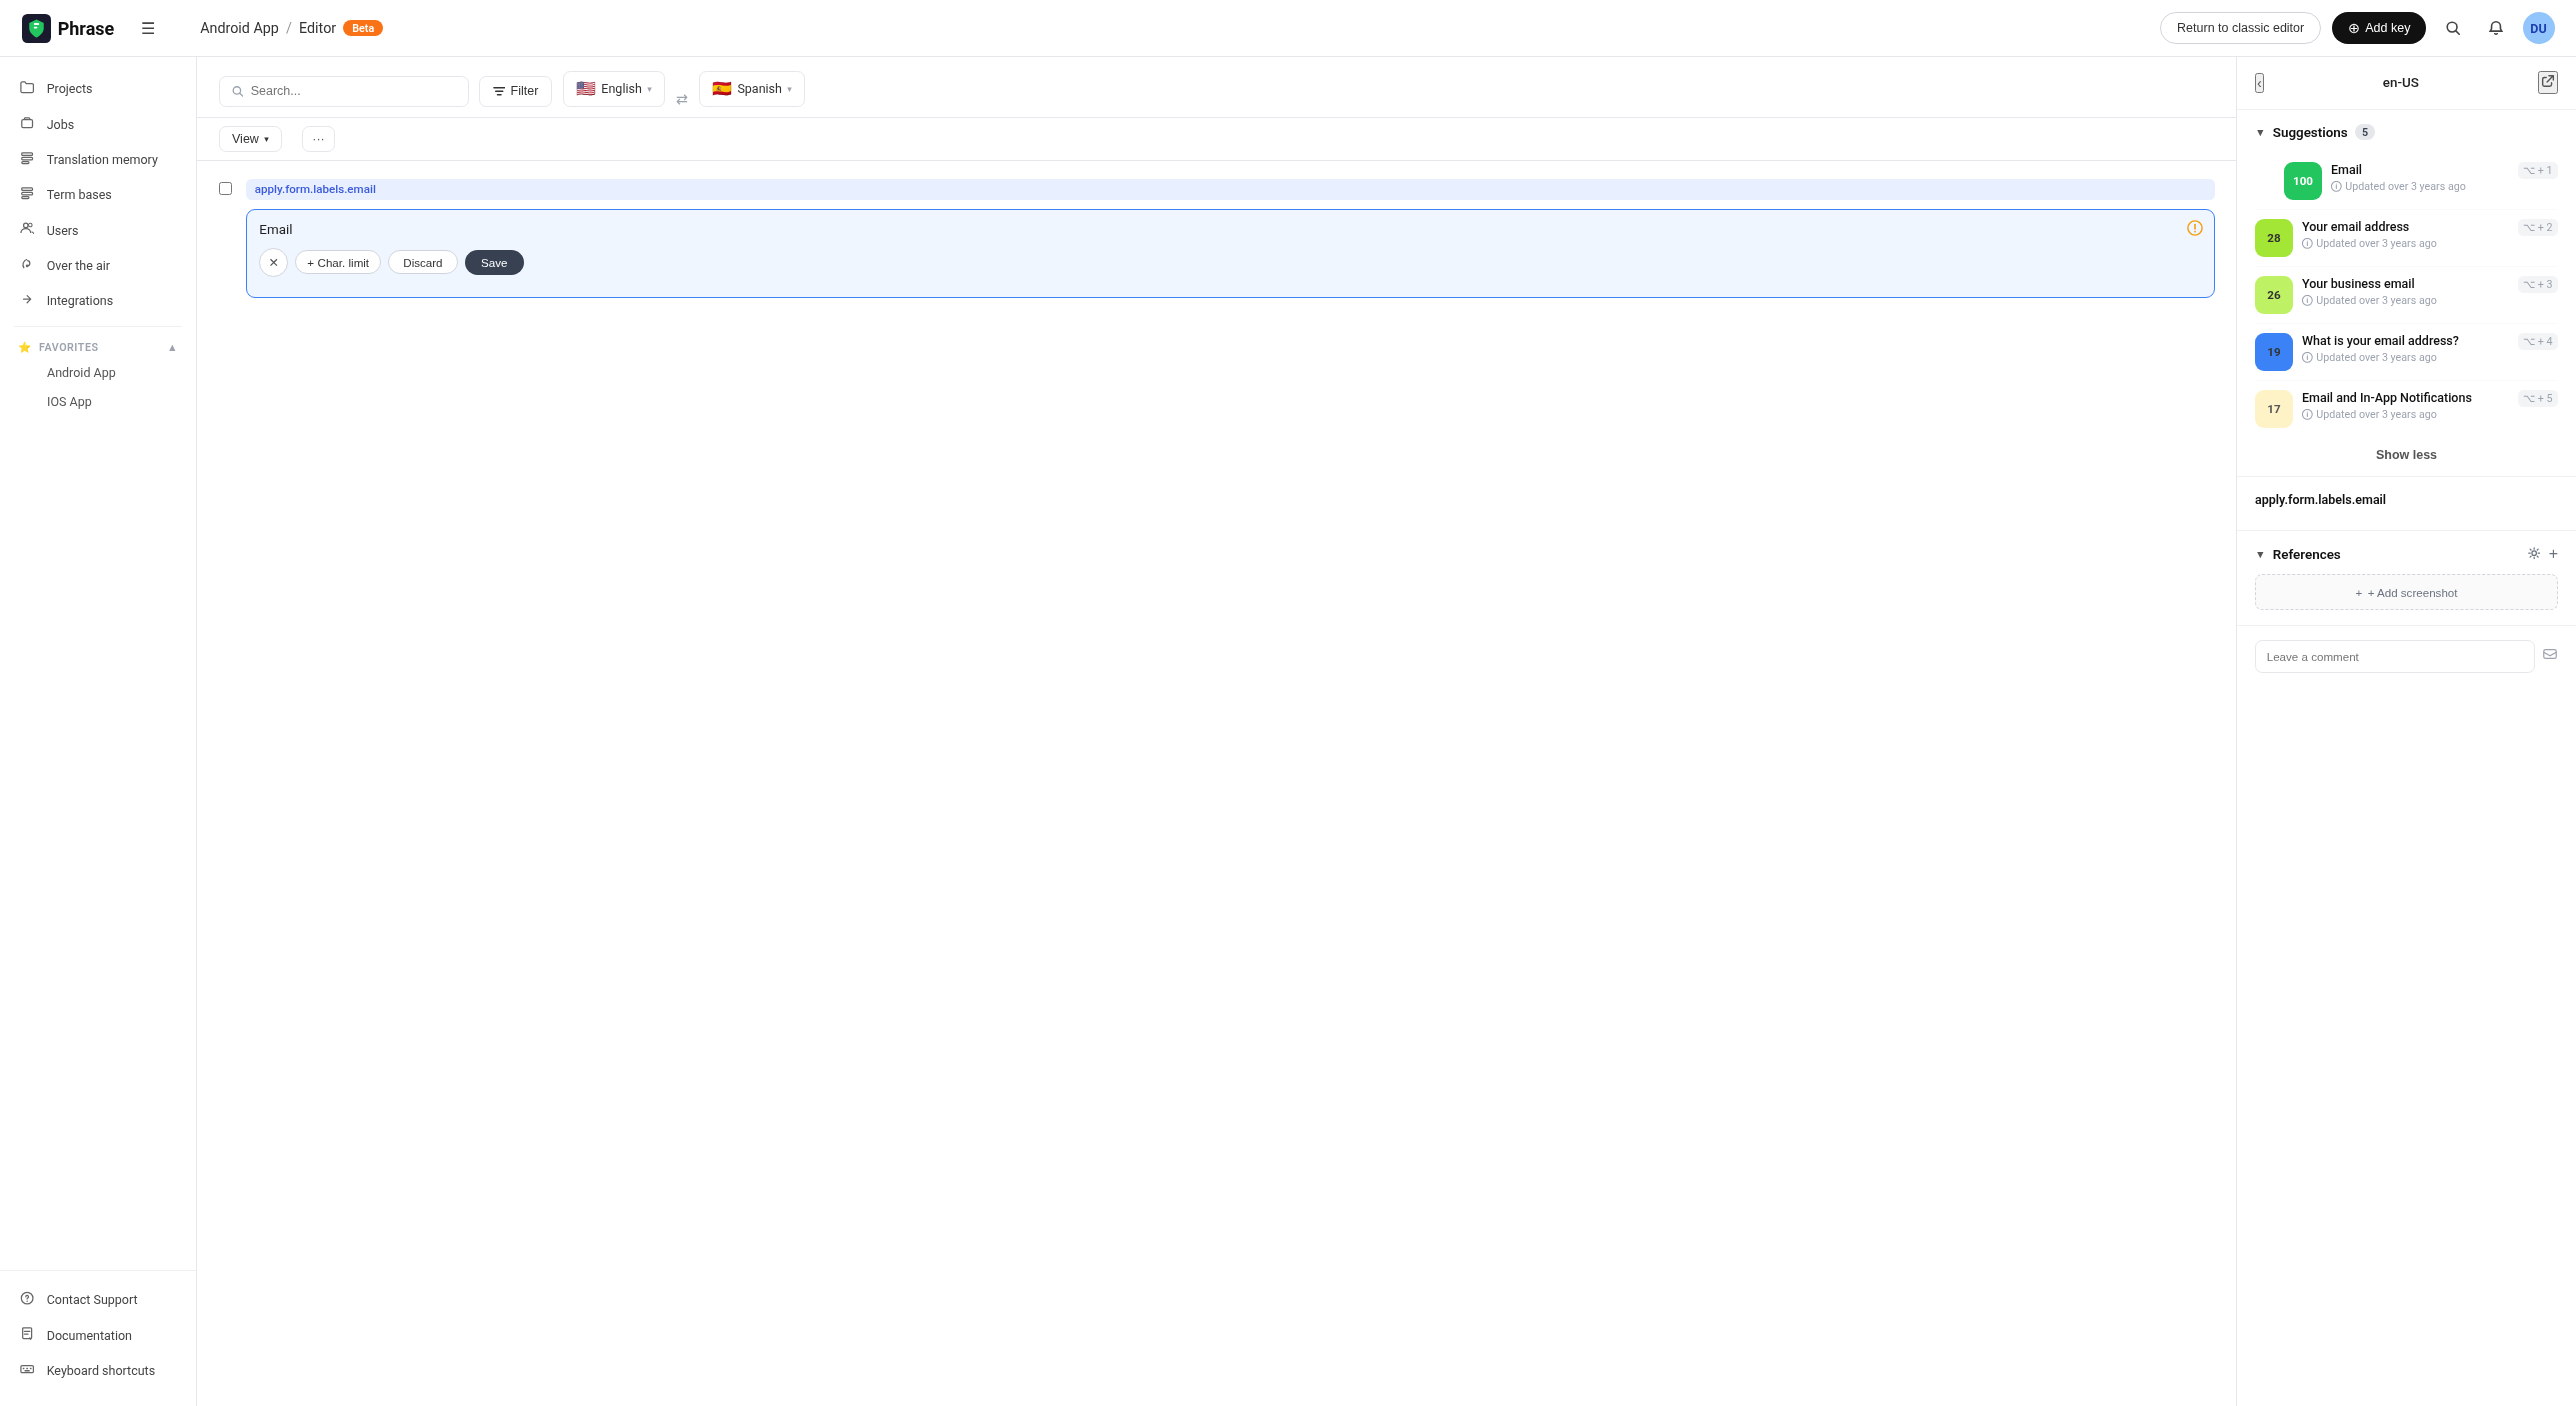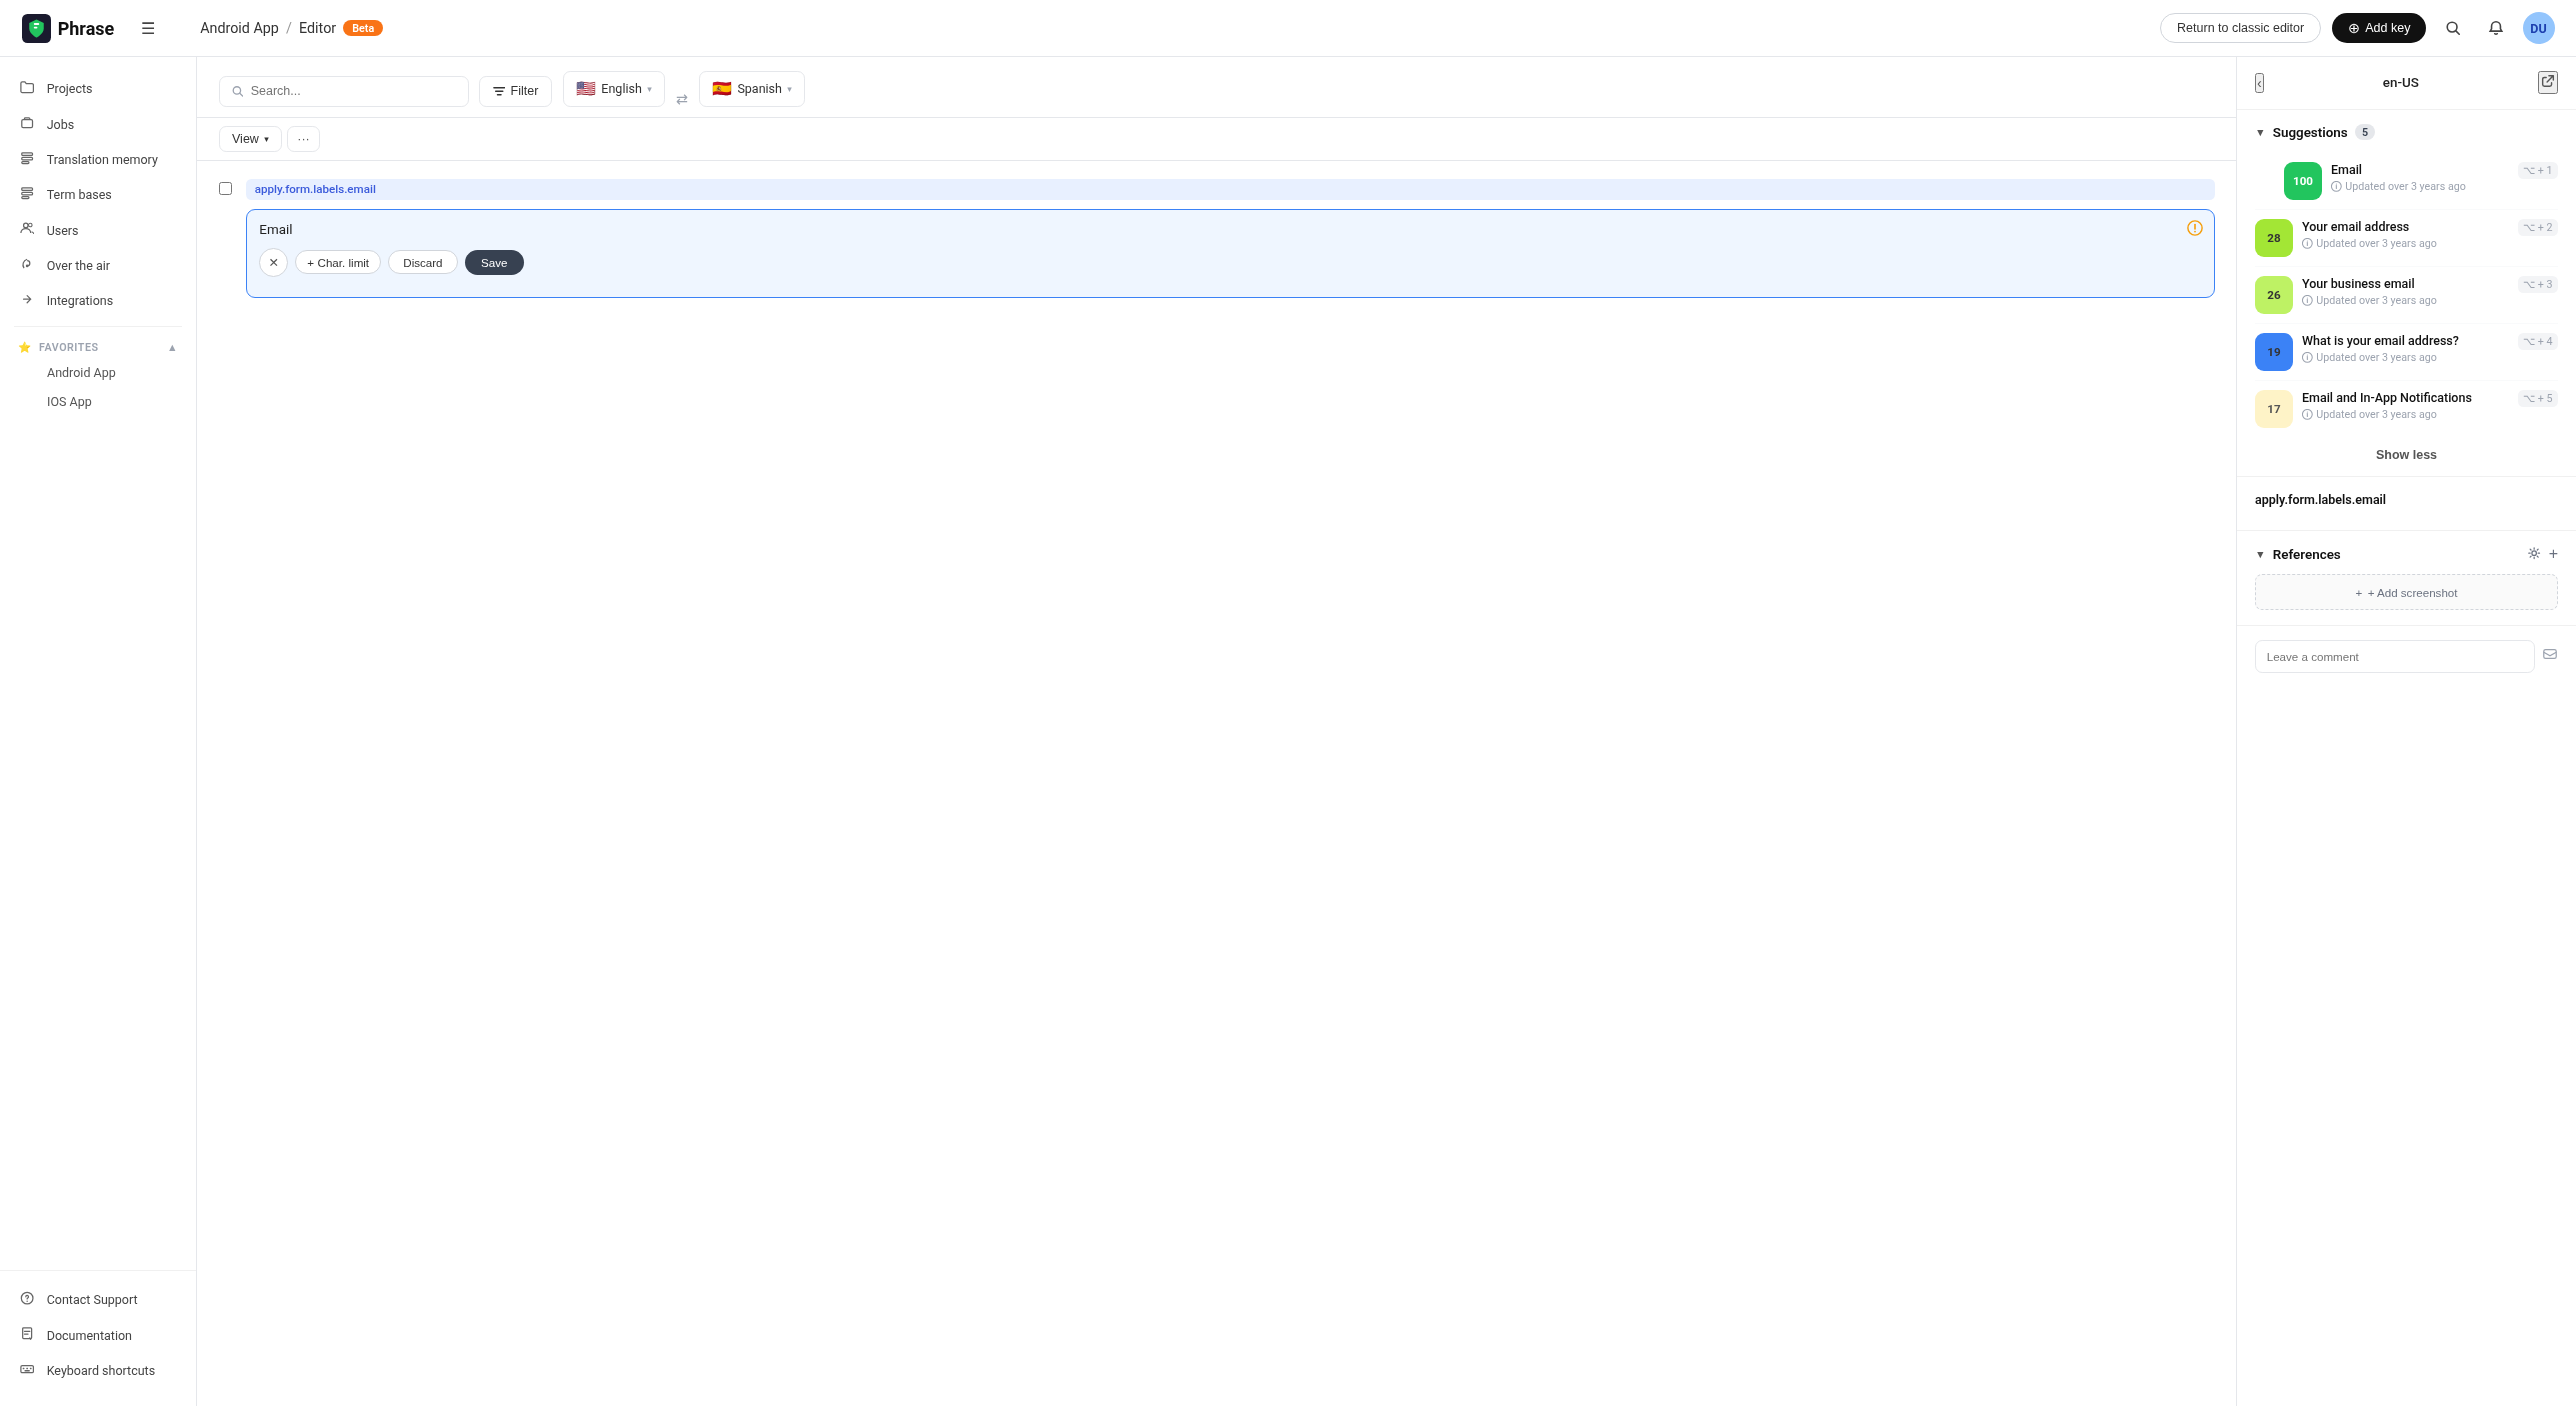--- a/index.html
+++ b/index.html
@@ -12,21 +12,21 @@
       flex-shrink: 0; z-index: 10;
     }
     .topnav-left { display: flex; align-items: center; gap: 10.7px; }
     .logo { display: flex; align-items: center; gap: 7.2px; font-weight: 700; font-size: 18px; color: #111; }
     .logo-icon { width: 29px; height: 29px; }
     .hamburger { font-size: 18px; color: #555; cursor: pointer; margin-left: 7.2px; }
     .topnav-center { display: flex; align-items: center; gap: 7.2px; margin-left: 36px; flex: 1; }
     .breadcrumb { display: flex; align-items: center; gap: 7.2px; font-size: 14.3px; color: #333; }
     .breadcrumb-sep { color: #999; }
     .beta-badge { background: #f97316; color: #fff; border-radius: 18px; font-size: 10.7px; font-weight: 600; padding: 1.8px 9px; }
-    .topnav-right { display: flex; align-items: center; gap: 10.7px; }
+    .topnav-right { display: flex; gap: 10.7px; }
     .btn-classic { border: 1.3px solid #d1d5db; border-radius: 18px; background: #fff; padding: 7.2px 16px; font-size: 12.5px; cursor: pointer; color: #333; white-space: nowrap; }
     .btn-addkey { display: flex; align-items: center; gap: 5.4px; border: none; background: #111; color: #fff; border-radius: 18px; padding: 7.2px 16px; font-size: 12.5px; cursor: pointer; font-weight: 500; }
     .icon-btn { width: 32px; height: 32px; display: flex; align-items: center; justify-content: center; border-radius: 50%; border: none; background: transparent; cursor: pointer; font-size: 16px; color: #444; }
     .avatar { width: 32px; height: 32px; border-radius: 50%; background: #93c5fd; display: flex; align-items: center; justify-content: center; font-weight: 700; font-size: 12.5px; color: #1e40af; cursor: pointer; }
 
     
     .main-layout { display: flex; flex: 1; overflow: hidden; }
 
     
     .sidebar { width: 197px; background: #fff; border-right: 0.9px solid #e5e7eb; display: flex; flex-direction: column; flex-shrink: 0; overflow-y: auto; }
@@ -48,21 +48,21 @@
     .search-box { display: flex; align-items: center; gap: 7.2px; border: 1.3px solid #e5e7eb; border-radius: 7.2px; padding: 7.2px 12.5px; width: 250px; background: #fff; }
     .search-box input { border: none; outline: none; font-size: 12.5px; color: #333; width: 100%; background: transparent; }
     .search-icon-sm { color: #9ca3af; font-size: 12.5px; }
     .btn-filter { display: flex; align-items: center; gap: 5.4px; border: 1.3px solid #e5e7eb; border-radius: 7.2px; padding: 7.2px 12.5px; background: #fff; font-size: 12.5px; cursor: pointer; color: #333; }
     .lang-selector { display: flex; align-items: center; gap: 5.4px; border: 1.3px solid #e5e7eb; border-radius: 7.2px; padding: 7.2px 12.5px; background: #fff; font-size: 12.5px; cursor: pointer; color: #333; }
     .flag { font-size: 16px; }
     .lang-arrow { color: #9ca3af; font-size: 9px; }
     .swap-icon { color: #9ca3af; font-size: 14.3px; cursor: pointer; }
 
     
-    .toolbar2 { display: flex; align-items: flex-end; gap: 5px; padding: 7.2px 21.5px; border-bottom: 0.9px solid #e5e7eb; flex-shrink: 0; }
+    .toolbar2 { display: flex; align-items: flex-end; gap: 20px; padding: 7.2px 21.5px; border-bottom: 0.9px solid #e5e7eb; flex-shrink: 0; }
     .btn-view { display: flex; align-items: center; gap: 5.4px; border: 1.3px solid #e5e7eb; border-radius: 7.2px; padding: 5.4px 12.5px; background: #fff; font-size: 12.5px; cursor: pointer; color: #333; }
     .btn-more { border: 1.3px solid #e5e7eb; border-radius: 7.2px; padding: 5.4px 9px; background: #fff; font-size: 12.5px; cursor: pointer; color: #555; }
 
     
     .translation-table { flex: 1; overflow-y: auto; padding: 18px 21.5px; }
     .key-row { display: flex; align-items: flex-start; gap: 14.3px; margin-bottom: 10.7px; }
     .row-checkbox { margin-top: 3.6px; flex-shrink: 0; }
     .key-label { background: #e8f0ff; color: #3b5bdb; border-radius: 5.4px; font-size: 11.6px; font-weight: 500; padding: 3.6px 9px; display: inline-block; }
     .translation-cells { display: flex; gap: 10.7px; flex: 1; }
     .cell { flex: 1; border: 1.3px solid #e5e7eb; border-radius: 9px; padding: 12.5px; background: #fff; position: relative; min-height: 89px; }

